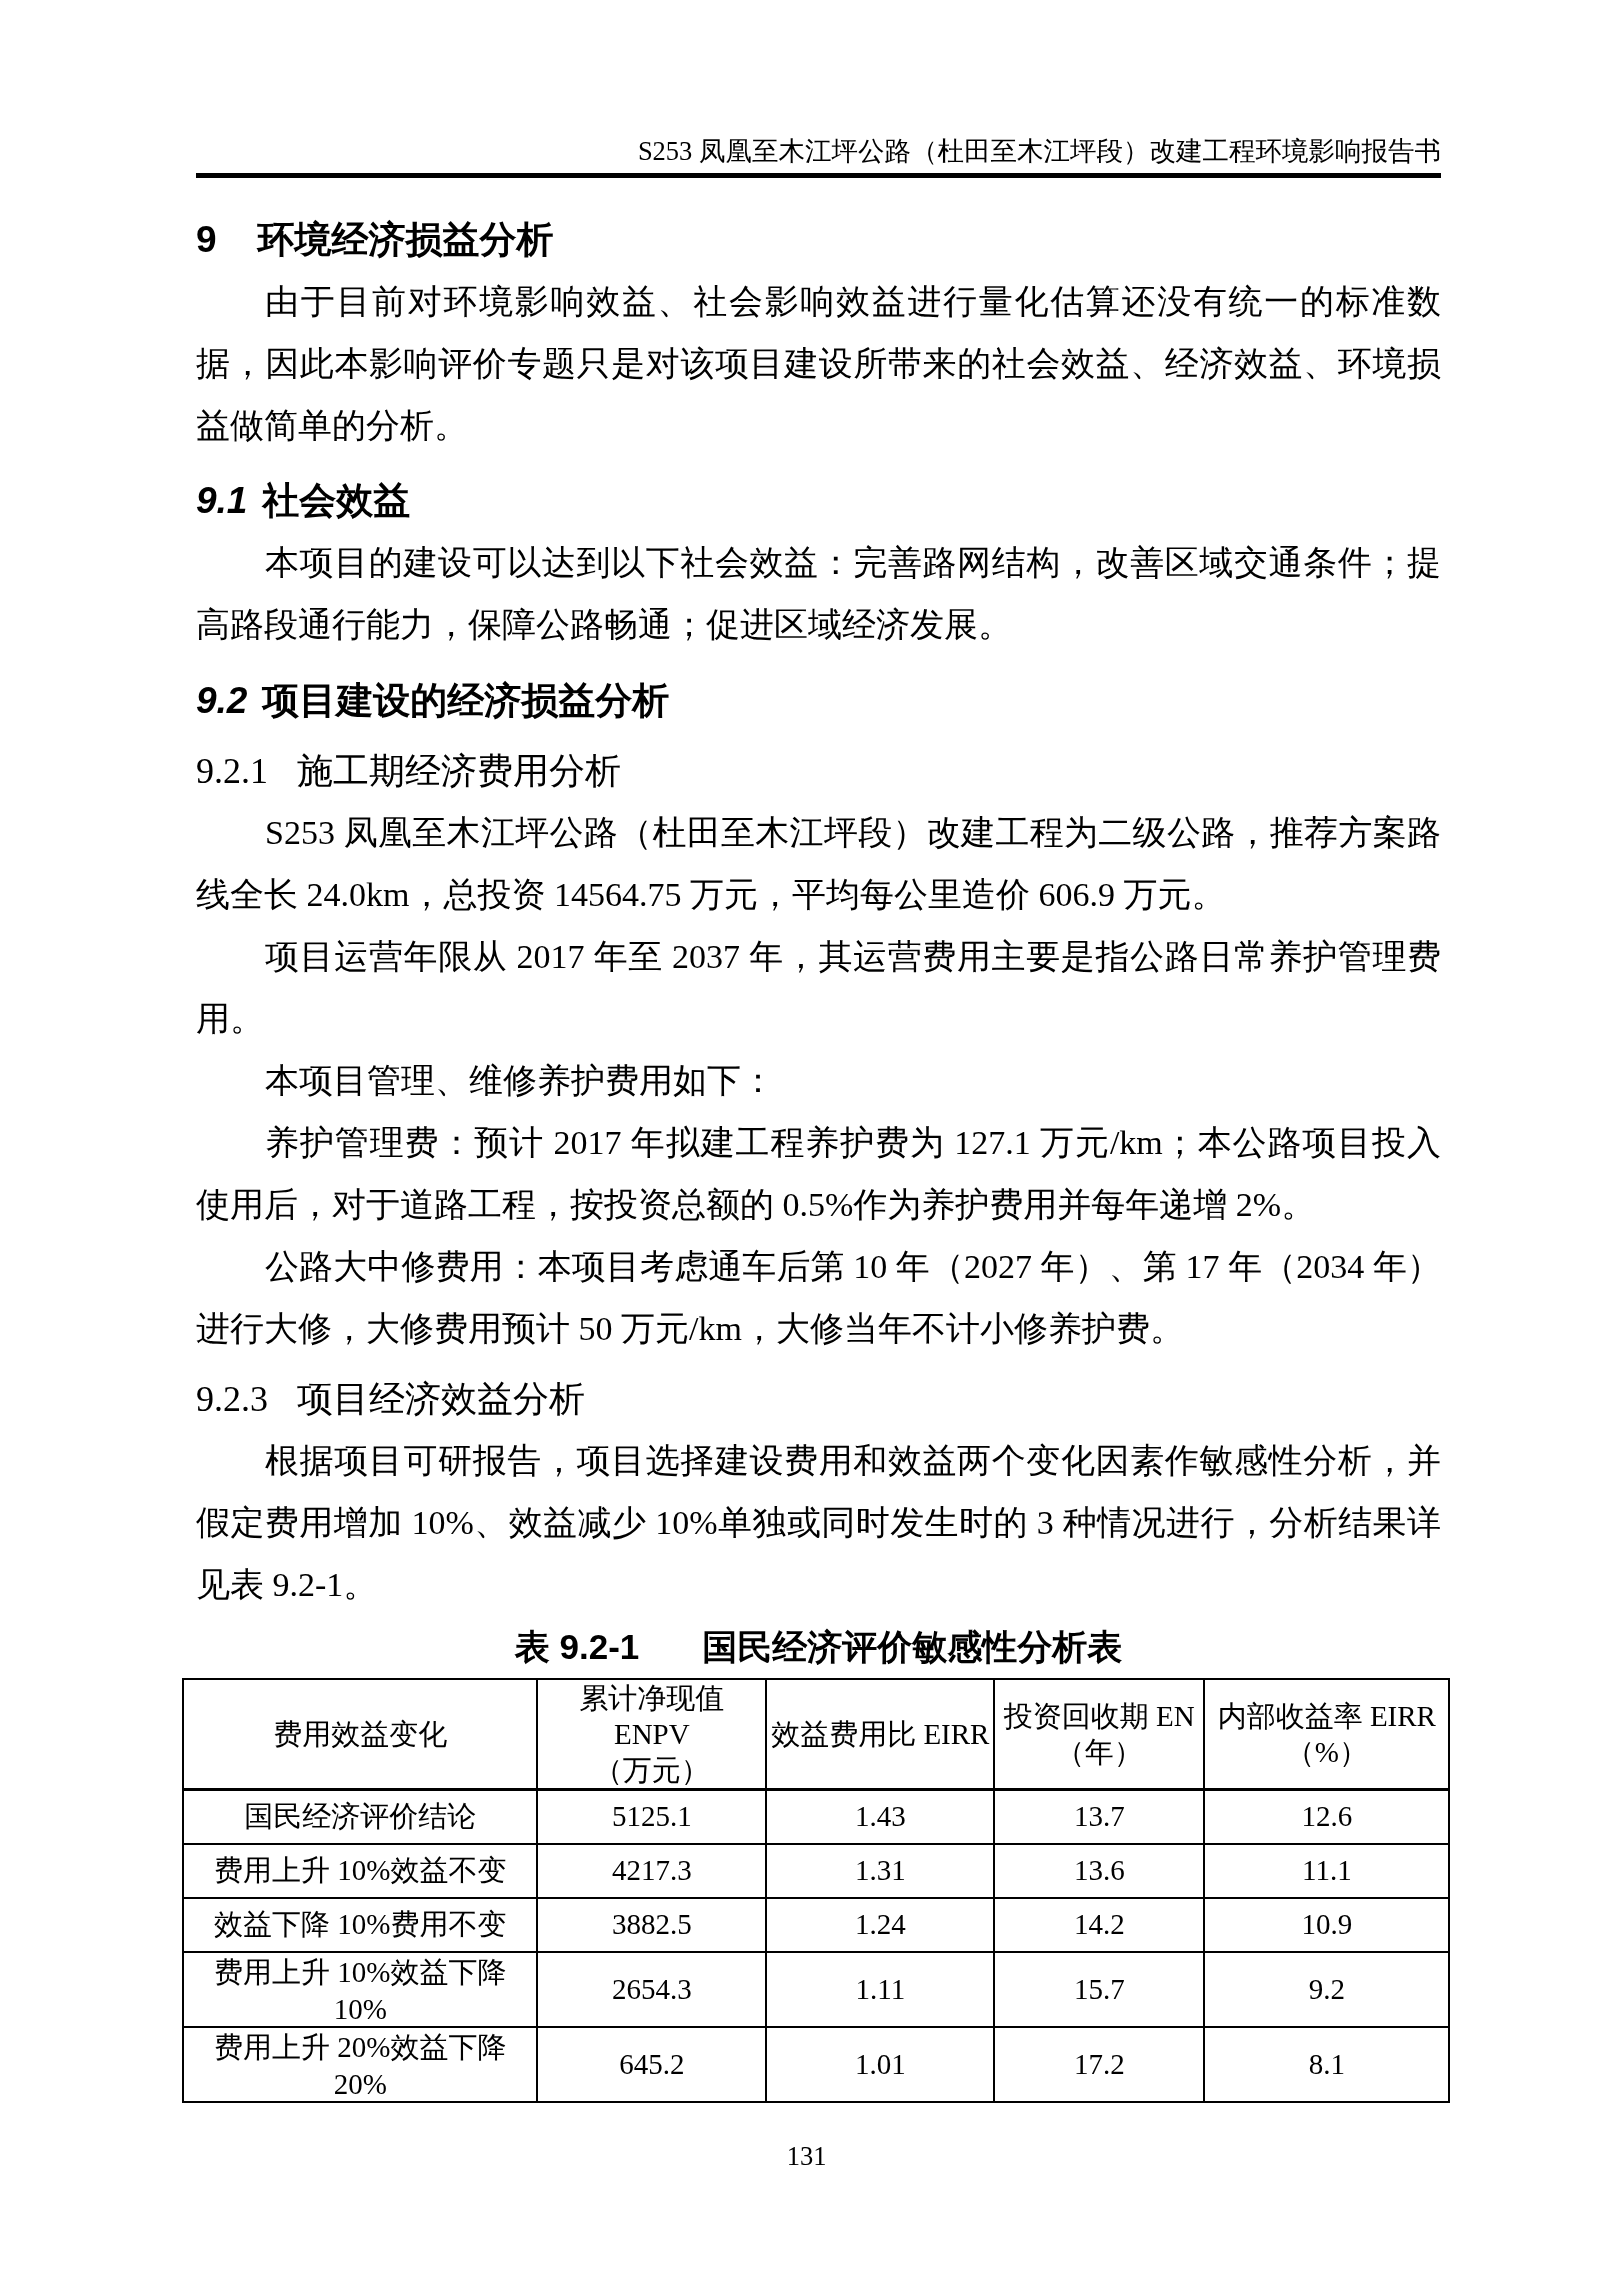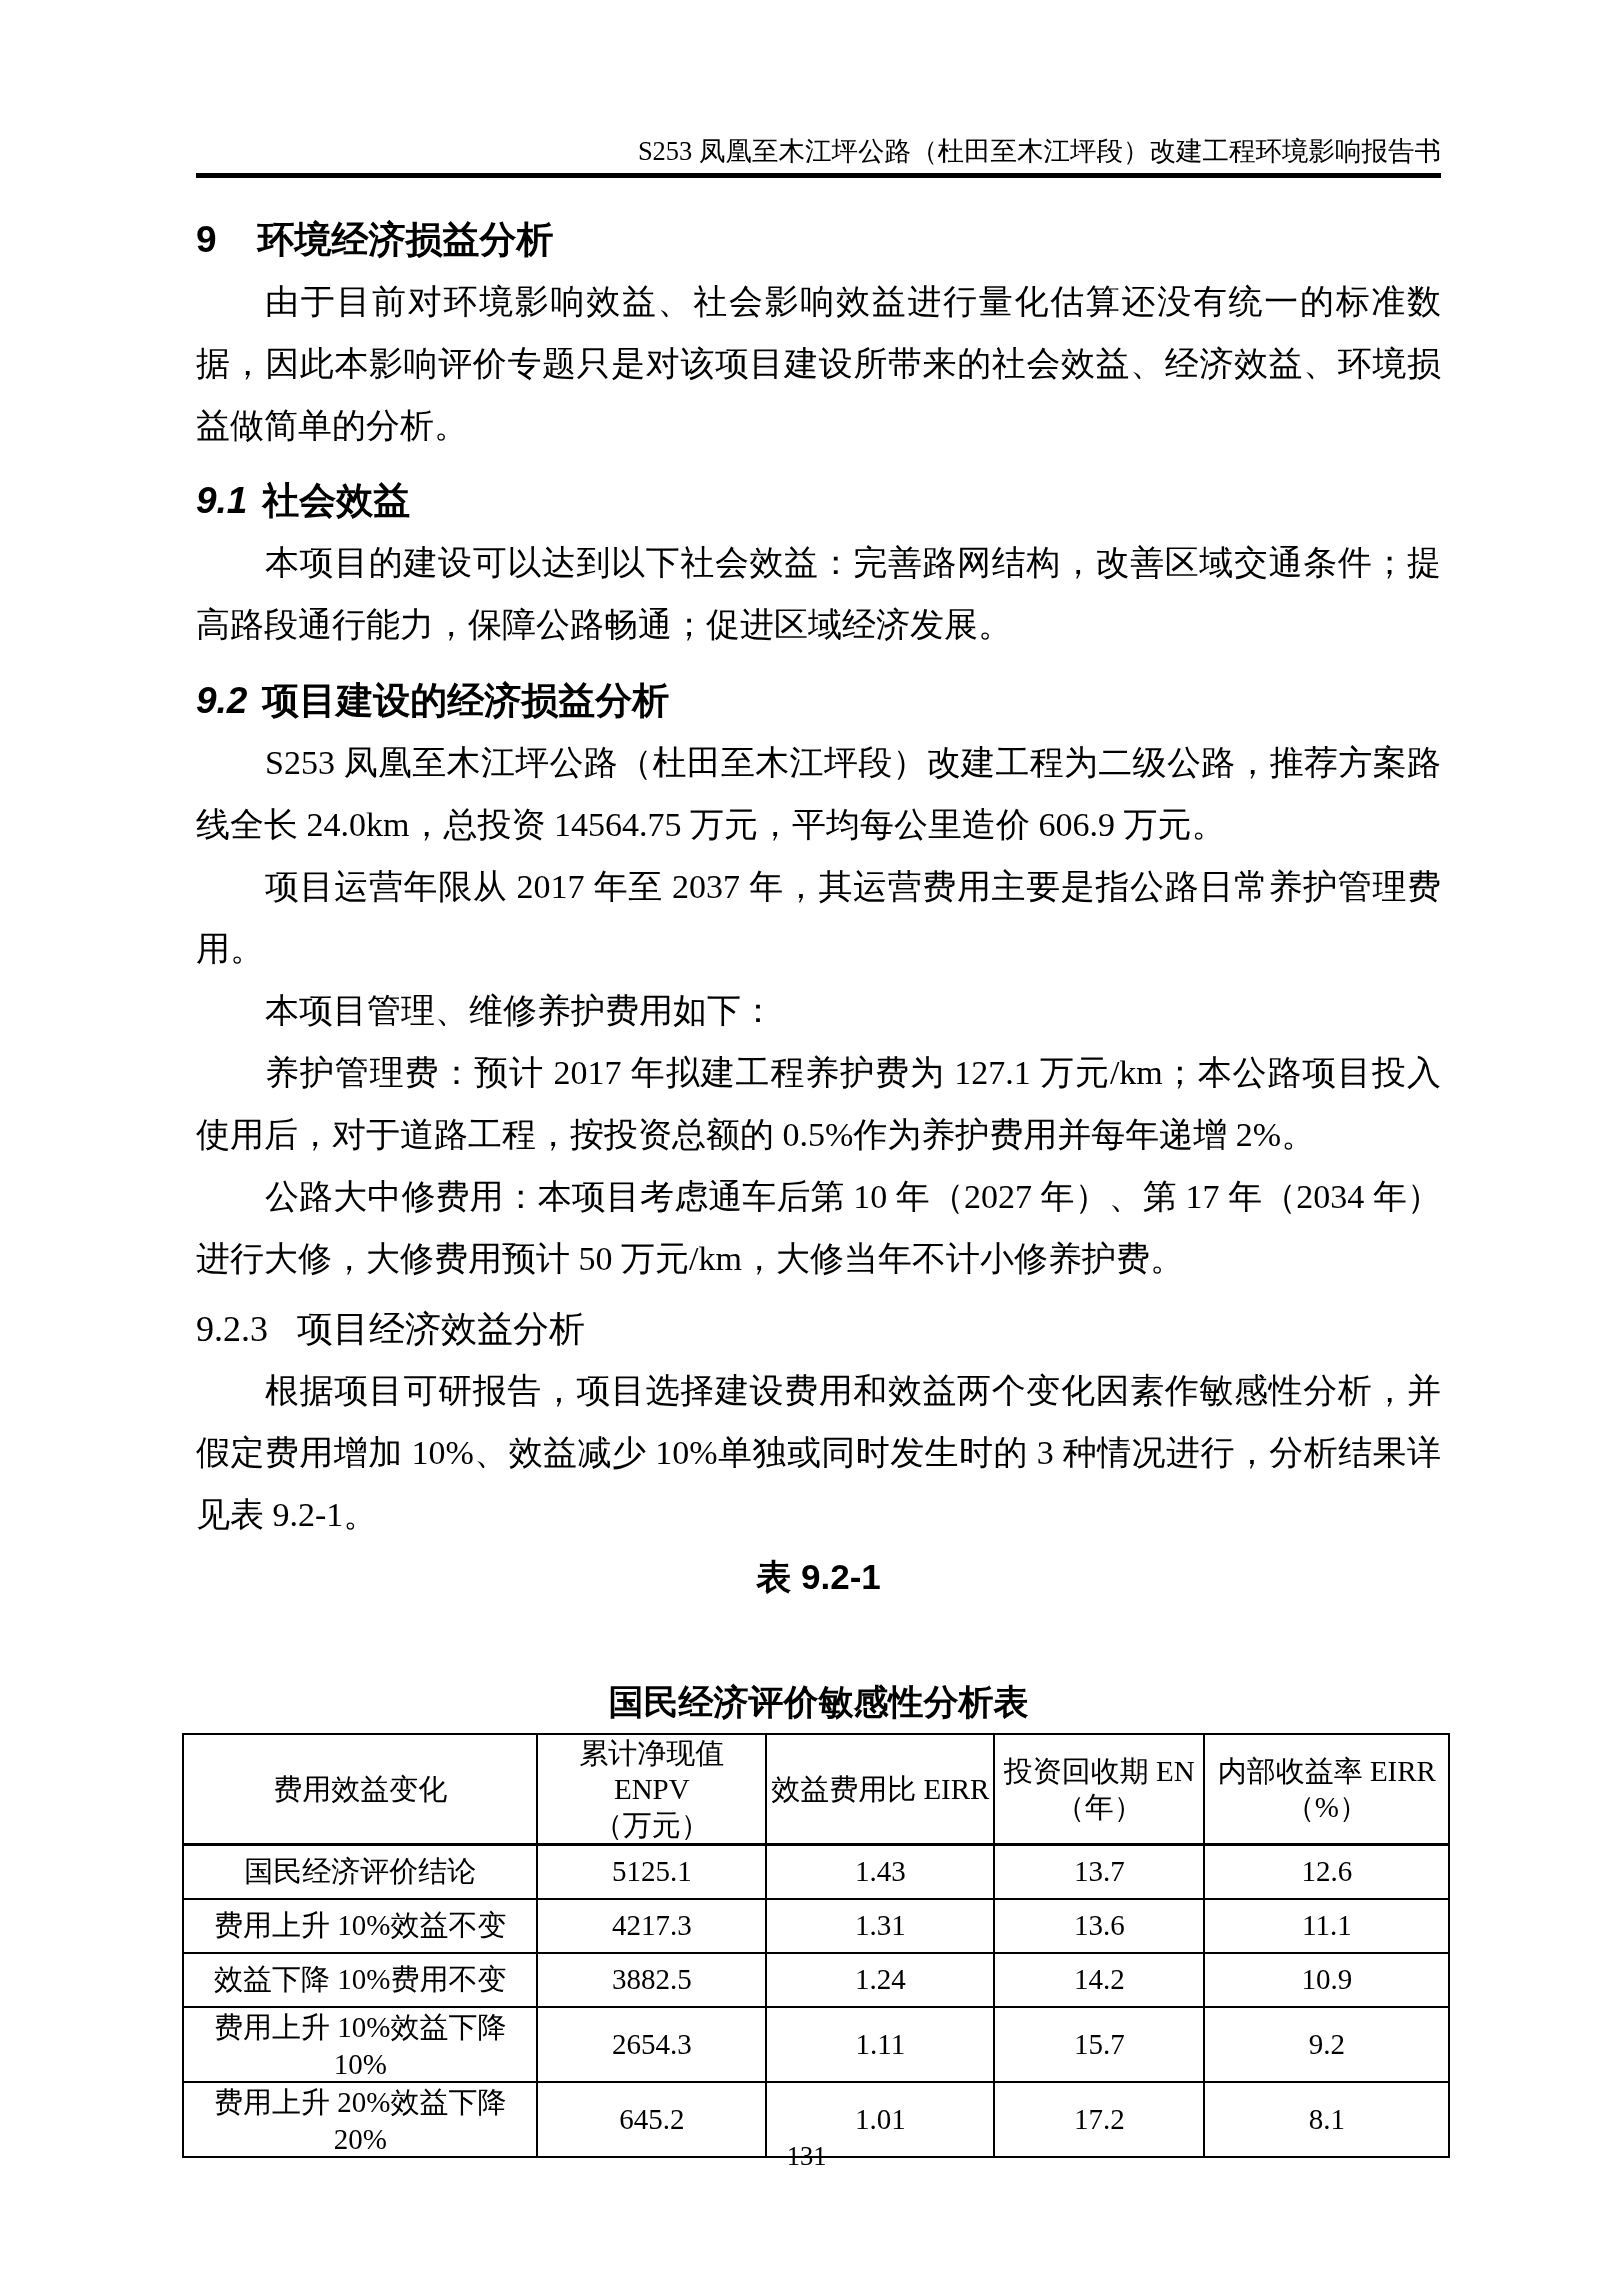--- a/index.html
+++ b/index.html
@@ -35,21 +35,21 @@
 
   p.body-p {
     margin:0; font-size:34px; line-height:62px;
     text-align:justify; text-indent:69px;
     font-family:"Liberation Serif","DejaVu Serif",serif;
   }
 
   .table-caption {
     margin-top:0; line-height:62px; font-size:35px; font-weight:bold;
     font-family:"Liberation Sans","DejaVu Sans",sans-serif;
-    display:flex; justify-content:center; align-items:center; gap:63px;flex-direction:column;
+    display:flex; justify-content:center; align-items:center; gap:63px;
   }
 
   table.sens-table {
     border-collapse:collapse; table-layout:fixed;
     width:1266px; margin-left:-13.7px;
     border:2.9px solid #000;
   }
   .sens-table th, .sens-table td {
     border:2px solid #000; border-top-width:2.9px; border-bottom-width:2.9px;
     text-align:center; vertical-align:middle;
@@ -77,20 +77,21 @@
   <h1 class="h1"><span class="sec-num">9</span><span>环境经济损益分析</span></h1>
 
   <p class="body-p">由于目前对环境影响效益、社会影响效益进行量化估算还没有统一的标准数据，因此本影响评价专题只是对该项目建设所带来的社会效益、经济效益、环境损益做简单的分析。</p>
 
   <h2 class="h2"><span class="sec-num">9.1</span><span>社会效益</span></h2>
 
   <p class="body-p">本项目的建设可以达到以下社会效益：完善路网结构，改善区域交通条件；提高路段通行能力，保障公路畅通；促进区域经济发展。</p>
 
   <h2 class="h2"><span class="sec-num">9.2</span><span>项目建设的经济损益分析</span></h2>
 
+  <h3 class="h3"><span class="sec-num">9.2.1</span><span>施工期经济费用分析</span></h3>
 
   <p class="body-p">S253 凤凰至木江坪公路（杜田至木江坪段）改建工程为二级公路，推荐方案路线全长 24.0km，总投资 14564.75 万元，平均每公里造价 606.9 万元。</p>
 
 
   <p class="body-p">项目运营年限从 2017 年至 2037 年，其运营费用主要是指公路日常养护管理费用。</p>
   <p class="body-p">本项目管理、维修养护费用如下：</p>
   <p class="body-p">养护管理费：预计 2017 年拟建工程养护费为 127.1 万元/km；本公路项目投入使用后，对于道路工程，按投资总额的 0.5%作为养护费用并每年递增 2%。</p>
   <p class="body-p">公路大中修费用：本项目考虑通车后第 10 年（2027 年）、第 17 年（2034 年）进行大修，大修费用预计 50 万元/km，大修当年不计小修养护费。</p>
 
   <h3 class="h3"><span class="sec-num">9.2.3</span><span>项目经济效益分析</span></h3>

